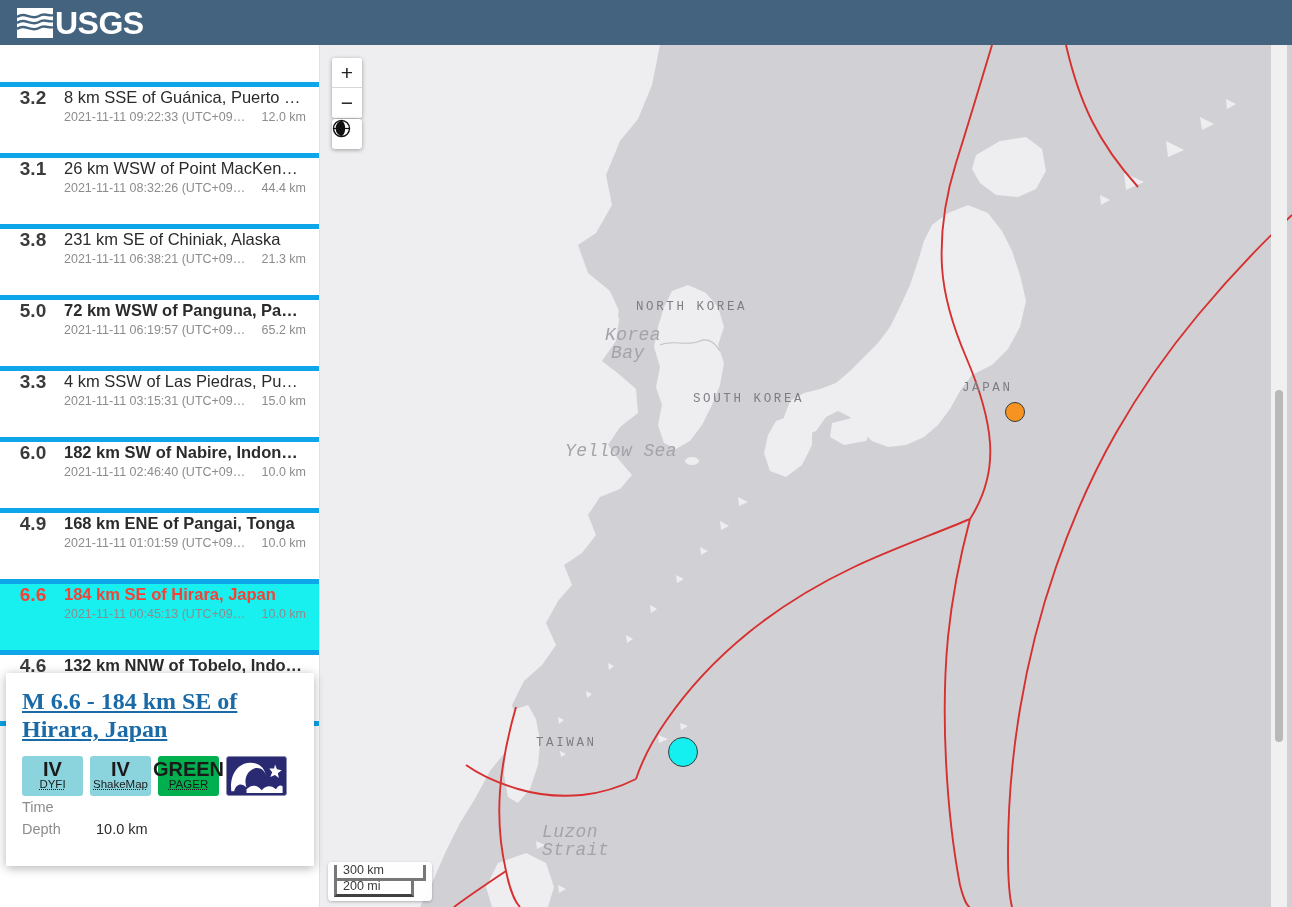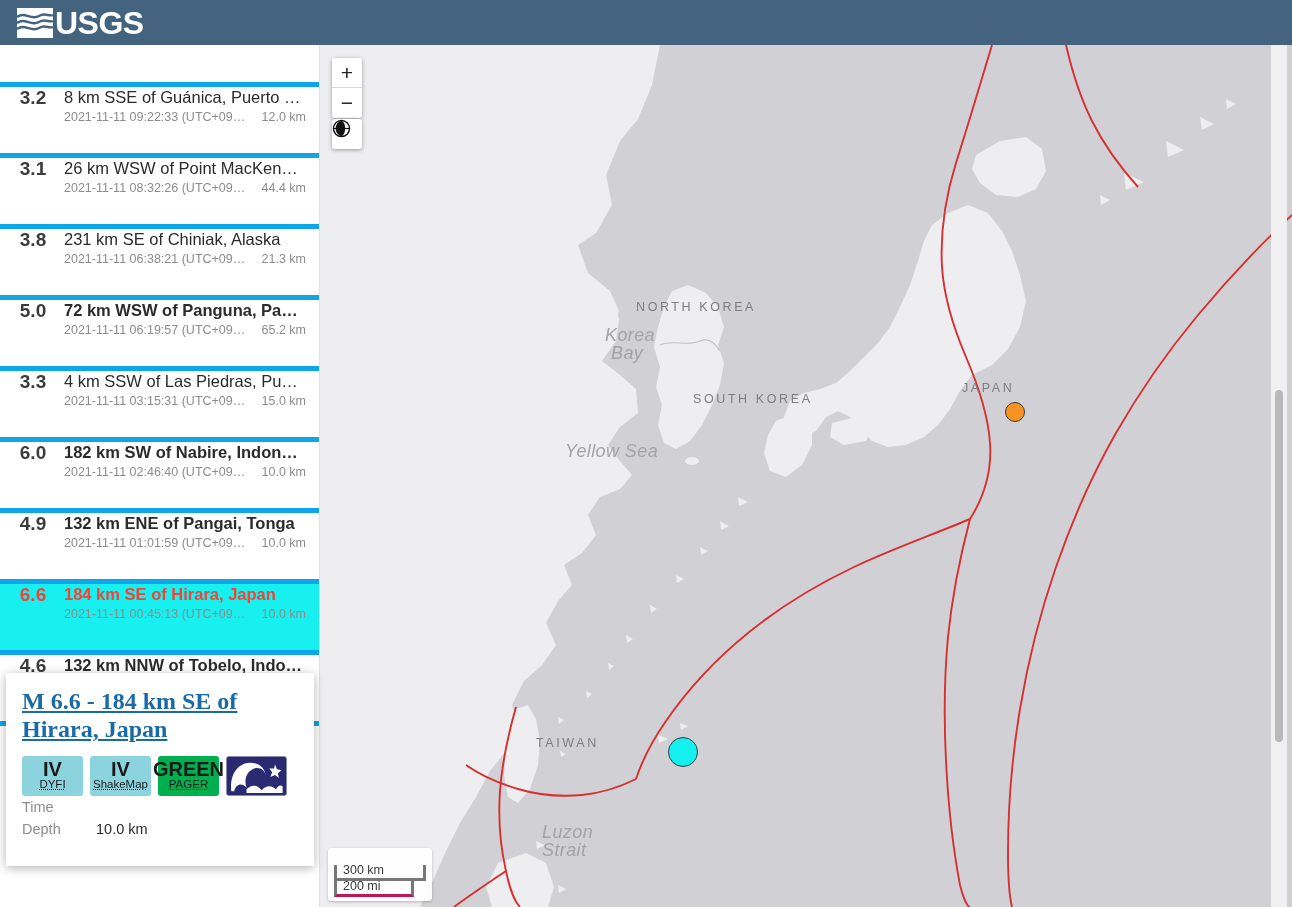--- a/index.html
+++ b/index.html
@@ -37,21 +37,21 @@
     position: absolute; left: 320px; top: 45px;
     width: 972px; height: 862px;
     background: #d1d1d5;
     overflow: hidden;
   }
   #map svg { position: absolute; left: 0; top: 0; display: block; }
 
   .map-label {
     position: absolute;
     color: #8a8a8f;
-    font-family: Liberation Sans, sans-serif;
+    font-family: Liberation Mono, monospace;
     white-space: nowrap;
     pointer-events: none;
   }
   .lbl-country {
     font-size: 12.5px; letter-spacing: 2.6px; color: #7d7d83;
   }
   .lbl-water {
     font-size: 18px; font-style: italic; color: #a3a3a9; letter-spacing: 0.4px;
   }
 
@@ -79,29 +79,29 @@
     width: 30px; height: 30px; border-radius: 3px;
     background: #fff; box-shadow: 0 1px 4px rgba(0,0,0,.35);
     display: flex; align-items: center; justify-content: center;
     cursor: pointer; z-index: 12;
   }
 
   
   #scale-bar {
     position: absolute; left: 8px; bottom: 6px;
     background: rgba(255,255,255,.92); border-radius: 4px;
-    padding: 17px 6px 4px 6px; box-shadow: 0 1px 3px rgba(0,0,0,.25);
+    padding: 3px 6px 4px 6px; box-shadow: 0 1px 3px rgba(0,0,0,.25);
     z-index: 12;
   }
   .scale-line {
     position: relative; height: 16px; width: 90px;
     border-left: 3px solid #777; border-right: 3px solid #777;
   }
   .scale-line.km { border-bottom: 3px solid #777; width: 92px; }
-  .scale-line.mi { border-top: 0; border-bottom: 3px solid #be185d; width: 80px; }
+  .scale-line.mi { border-top: 0; border-bottom: 3px solid #404040; width: 80px; }
   .scale-line span {
     position: absolute; left: 6px; top: -2px;
     font-size: 12.5px; color: #3a3a3a;
     font-family: "Liberation Sans", sans-serif;
   }
 
   
   #list-panel {
     position: absolute; left: 0; top: 45px;
     width: 320px; height: 862px;
@@ -412,21 +412,21 @@
             <div class="event-title">182 km SW of Nabire, Indonesia</div>
             <div class="event-sub">
               <div class="event-time">2021-11-11 02:46:40 (UTC+09:0…</div>
               <div class="event-depth">10.0 km</div>
             </div>
           </div>
         </div>
         <div class="event-row mag-big">
           <div class="event-mag">4.9</div>
           <div class="event-body">
-            <div class="event-title">132 km ENE of Pangai, Tonga</div>
+            <div class="event-title">168 km ENE of Pangai, Tonga</div>
             <div class="event-sub">
               <div class="event-time">2021-11-11 01:01:59 (UTC+09:0…</div>
               <div class="event-depth">10.0 km</div>
             </div>
           </div>
         </div>
         <div class="event-row mag-big selected">
           <div class="event-mag">6.6</div>
           <div class="event-body">
             <div class="event-title">184 km SE of Hirara, Japan</div>

